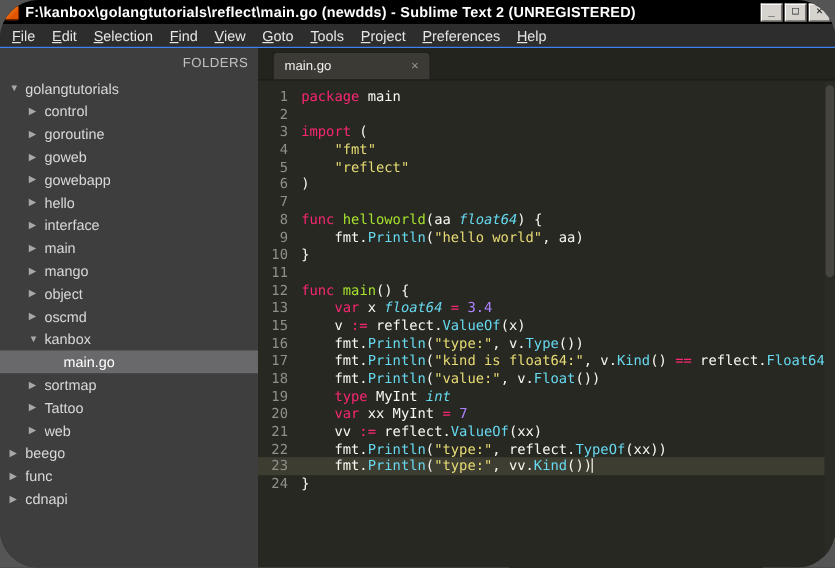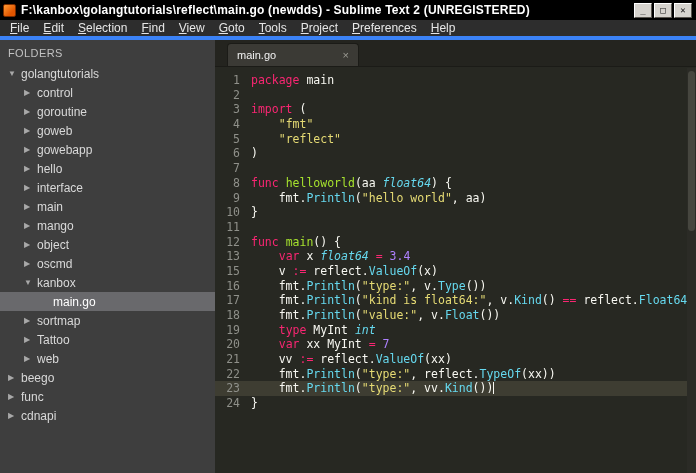--- a/index.html
+++ b/index.html
@@ -2,20 +2,21 @@
 <html style="--title-bg: #000000; --title-fg: #ffffff; --menu-bg: #2d2d2d; --menu-fg: #e6e6e6; --sidebar-bg: #3e3e3e; --sidebar-fg: #d9d9d9; --sidebar-selected-bg: #69696c; --tabbar-bg: #24241f; --tab-bg: #3b3a35; --tab-fg: #f0f0f0; --editor-bg: #272822; --gutter-fg: #8f908a; --current-line-bg: #3e3d32; --fg: #f8f8f2; --keyword: #f92672; --string: #e6db74; --number: #ae81ff; --func-call: #66d9ef; --func-def: #a6e22e; --type-italic: #66d9ef;"><head>
 <meta charset="utf-8">
 <style>
   * { margin:0; padding:0; box-sizing:border-box; }
   html,body { background:#555; }
   .window {
     position:relative; width:696px; height:473px; overflow:hidden;
     font-family:"Liberation Sans", sans-serif;
     background:var(--editor-bg,#272822);
     cursor:default;
+    border-radius:32px;
   }
   
   .titlebar {
     height:20px; background:var(--title-bg,#000);
     display:flex; align-items:center; gap:5px; padding:0 3px;
   }
   .app-icon {
     width:13px; height:13px; flex:none; border-radius:2px;
     background:linear-gradient(135deg,#ff9a33,#e25500 70%);
     border:1px solid #7a2d00;
@@ -27,34 +28,34 @@
   .win-buttons { margin-left:auto; display:flex; gap:2px; padding-right:1px; }
   .win-btn {
     width:18px; height:15px; background:#d6d3ce; color:#1a1a1a;
     border:1px solid; border-color:#ffffff #58544e #58544e #ffffff;
     font-size:9px; line-height:13px; text-align:center;
     font-family:"DejaVu Sans Mono", monospace;
   }
   
   .menubar {
     height:20px; background:var(--menu-bg,#2d2d2d);
-    border-bottom:4px solid #3b82f6;
+    border-bottom:1px solid #3b82f6;
     display:flex; align-items:center; padding-left:3px;
   }
   .menu-item { color:var(--menu-fg,#e6e6e6); font-size:12px; padding:2px 7px; white-space:nowrap; }
   .menu-item .mn { text-decoration:underline; }
   
   .main { display:flex; height:433px; }
   
   .sidebar {
     width:215px; flex:none; background:var(--sidebar-bg,#3e3e3e);
     color:var(--sidebar-fg,#d9d9d9); overflow:hidden;
   }
   .folders-header {
-    font-size:11px; color:#c2c2c2; padding:7px 8px 5px 8px; letter-spacing:.4px;
+    font-size:11px; color:#c2c2c2; padding:7px 8px 5px 8px; letter-spacing:.4px;text-align:right;
   }
   .tree-row {
     height:19px; display:flex; align-items:center;
     font-size:12px; white-space:nowrap;
   }
   .tree-row.selected { background:var(--sidebar-selected-bg,#69696c); color:#ffffff; }
   .tree-arrow {
     width:14px; flex:none; font-size:8px; color:#a8a8a8; text-align:left;
     padding-left:1px;
   }

